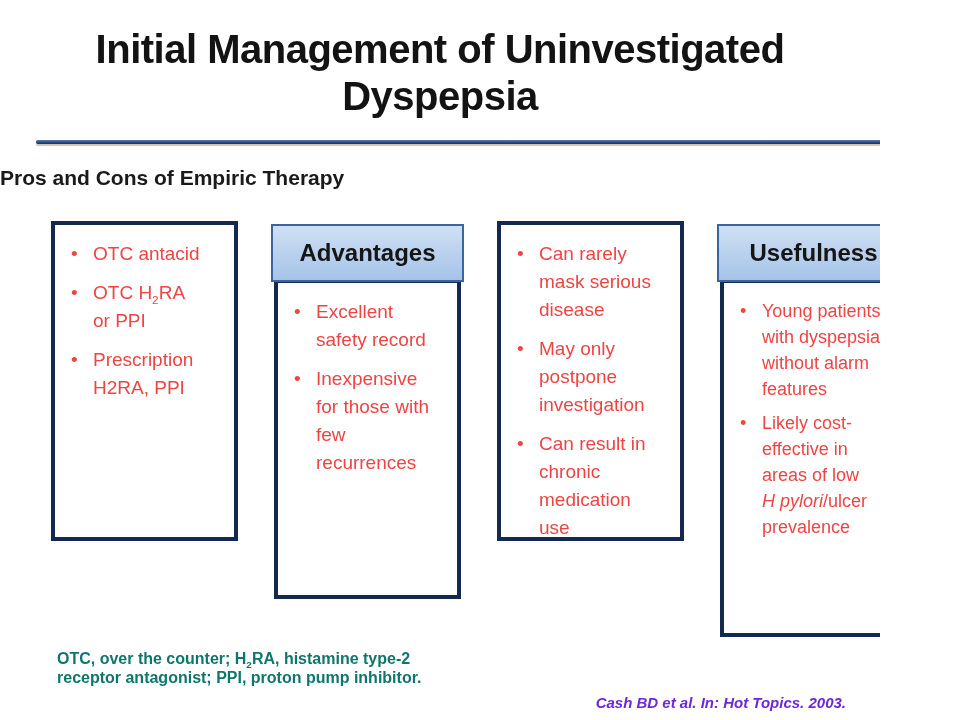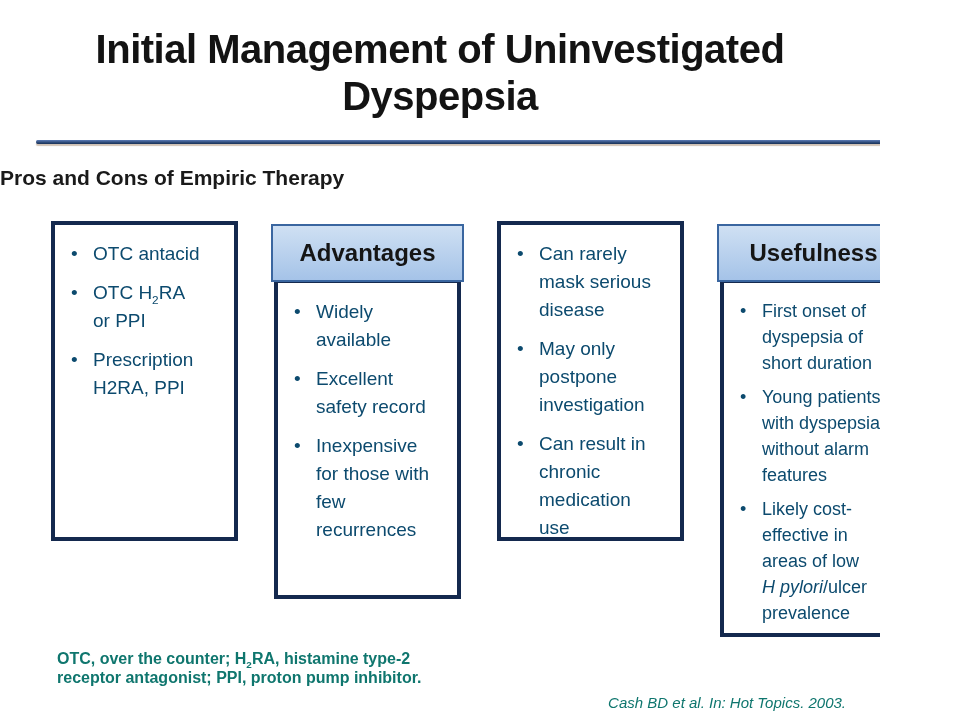--- a/index.html
+++ b/index.html
@@ -93,21 +93,21 @@
     list-style: none;
     margin: 0;
     padding: 0;
   }
   ul.bullets li {
     position: relative;
     padding-left: 26px;
     font-size: 19px;
     line-height: 28px;
     margin-bottom: 11px;
-    color: #0c4a6e;
+    color: #ef4444;
   }
   ul.bullets li::before {
     content: "\2022";
     position: absolute;
     left: 4px;
     top: 0;
   }
   .column.c4 ul.bullets li {
     font-size: 18px;
     line-height: 26px;
@@ -125,21 +125,22 @@
     line-height: 19px;
     font-weight: bold;
     color: #0f766e;
   }
   .citation {
     position: absolute;
     right: 34px;
     top: 694px;
     font-size: 15px;
     font-style: italic;
-    color: #0f766e;
+    color: #6d28d9;
+    font-weight: bold;
   }
 </style>
 </head>
 <body>
 
 <div class="slide">
 
   <h1 class="title">Initial Management of Uninvestigated Dyspepsia</h1>
 
   <div class="divider"></div>
@@ -155,42 +156,40 @@
             <li><span>OTC H</span><sub>2</sub><span>RA</span><br><span>or PPI</span></li>
             <li><span>Prescription</span><br><span>H2RA, PPI</span></li>
           </ul>
       </div>
     </div>
 
     <div class="column c2">
       <div class="col-header">Advantages</div>
       <div class="col-body h-short">
         <ul class="bullets">
-            <li><span>Widely</span><br><span>available</span></li>
             <li><span>Excellent</span><br><span>safety record</span></li>
             <li><span>Inexpensive</span><br><span>for those with</span><br><span>few</span><br><span>recurrences</span></li>
           </ul>
       </div>
     </div>
 
     <div class="column c3">
       <div class="col-body h-short">
         <ul class="bullets">
             <li><span>Can rarely</span><br><span>mask serious</span><br><span>disease</span></li>
             <li><span>May only</span><br><span>postpone</span><br><span>investigation</span></li>
             <li><span>Can result in</span><br><span>chronic</span><br><span>medication</span><br><span>use</span></li>
           </ul>
       </div>
     </div>
 
     <div class="column c4">
       <div class="col-header">Usefulness</div>
       <div class="col-body h-tall">
         <ul class="bullets">
-            <li><span>First onset of</span><br><span>dyspepsia of</span><br><span>short duration</span></li>
             <li><span>Young patients</span><br><span>with dyspepsia</span><br><span>without alarm</span><br><span>features</span></li>
             <li><span>Likely cost-</span><br><span>effective in</span><br><span>areas of low</span><br><i>H pylori</i><span>/ulcer</span><br><span>prevalence</span></li>
           </ul>
       </div>
     </div>
 
   </div>
 
   <div class="footnote"><span>OTC, over the counter; H</span><sub>2</sub><span>RA, histamine type-2</span><br><span>receptor antagonist; PPI, proton pump inhibitor.</span></div>
 

